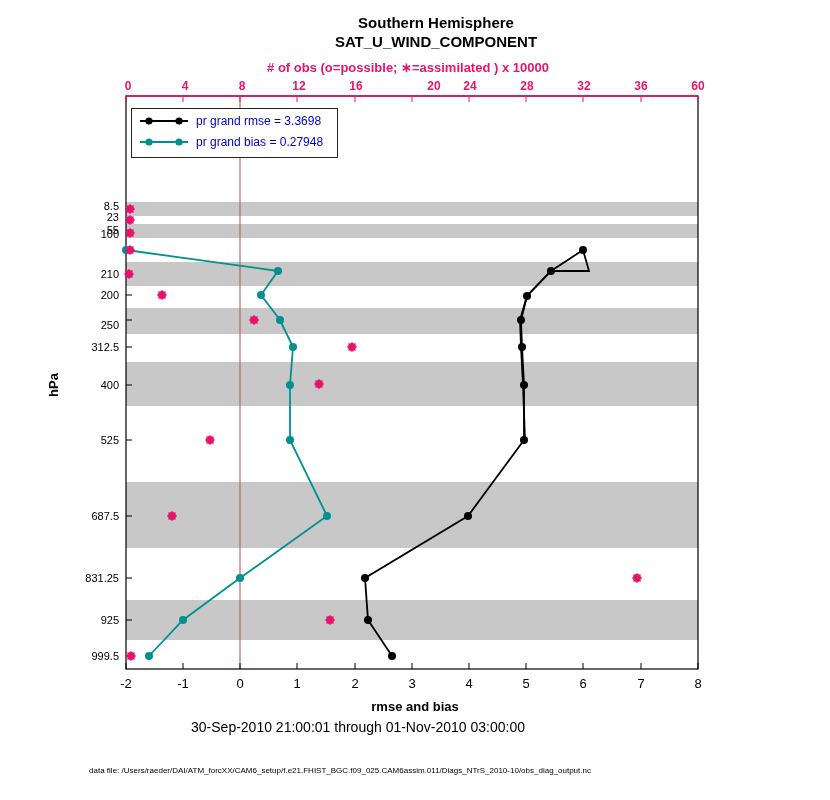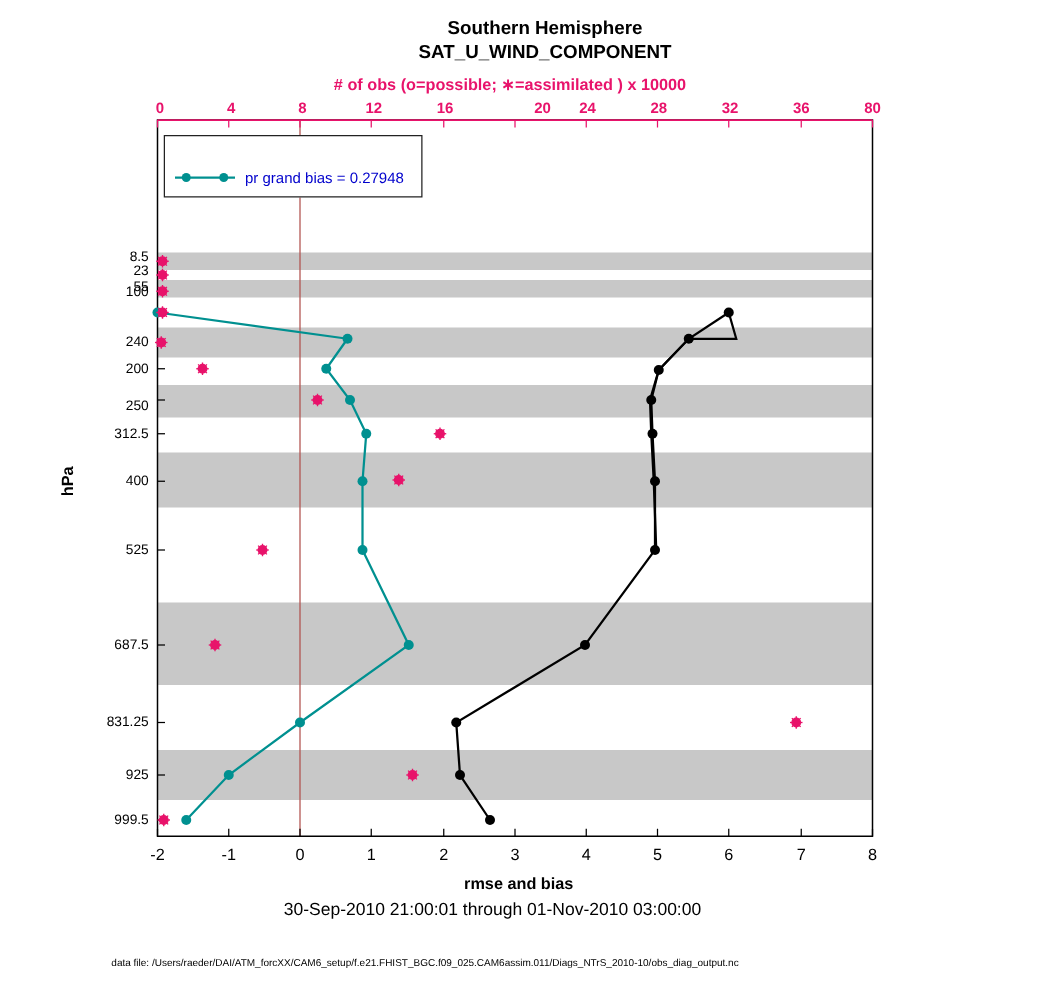--- a/index.html
+++ b/index.html
@@ -31,21 +31,20 @@
     font-size:13px;
   }
   #bottom-tick-labels span{position:absolute;transform:translateX(-50%);}
   #x-axis-label{
     position:absolute;width:830px;text-align:center;top:699px;
     font-size:13px;font-weight:bold;
   }
   #date-range{
     position:absolute;width:716px;text-align:center;top:719px;
     font-size:14px;
-    padding-left:36px;
   }
   #datafile{
     position:absolute;width:680px;text-align:center;top:766px;
     font-size:8px;
   }
   #y-axis-title{
     position:absolute;left:46px;top:385px;
     font-size:13px;font-weight:bold;
     transform:rotate(-90deg) translate(-50%,0);
     transform-origin:left top;
@@ -79,31 +78,31 @@
     <span style="left" :0=""></span>
     <span style="left:185px">4</span>
     <span style="left:242px">8</span>
     <span style="left:299px">12</span>
     <span style="left:356px">16</span>
     <span style="left:434px">20</span>
     <span style="left:470px">24</span>
     <span style="left:527px">28</span>
     <span style="left:584px">32</span>
     <span style="left:641px">36</span>
-    <span style="left:698px">80</span>
+    <span style="left:698px">60</span>
   </div>
 
   <div id="y-axis-title">hPa</div>
 
   <div id="y-tick-labels">
     <span style="top:206px">8.5</span>
     <span style="top:217px">23</span>
     <span style="top:230px">55</span>
     <span style="top:234px">100</span>
-    <span style="top:274px">240</span>
+    <span style="top:274px">210</span>
     <span style="top:295px">200</span>
     <span style="top:325px">250</span>
     <span style="top:347px">312.5</span>
     <span style="top:385px">400</span>
     <span style="top:440px">525</span>
     <span style="top:516px">687.5</span>
     <span style="top:578px">831.25</span>
     <span style="top:620px">925</span>
     <span style="top:656px">999.5</span>
   </div>
@@ -303,20 +302,28 @@
           <circle cx="131" cy="656" r="3.4" fill="#e8136b"></circle>
           <line x1="126" y1="656" x2="136" y2="656"></line>
           <line x1="131" y1="651" x2="131" y2="661"></line>
           <line x1="127.5" y1="652.5" x2="134.5" y2="659.5"></line>
           <line x1="134.5" y1="652.5" x2="127.5" y2="659.5"></line>
         </g>
     </g>
   </svg>
 
   <div class="legend-box">
+    <div class="legend-row" style="top:3px;">
+      <svg class="legend-swatch" width="54" height="18">
+        <line x1="2" y1="9" x2="50" y2="9" stroke="#000000" stroke-width="1.8"></line>
+        <circle cx="11" cy="9" r="3.6" fill="#000000"></circle>
+        <circle cx="41" cy="9" r="3.6" fill="#000000"></circle>
+      </svg>
+      <span class="lbl">pr grand rmse = 3.3698</span>
+    </div>
     <div class="legend-row" style="top:24px;">
       <svg class="legend-swatch" width="54" height="18">
         <line x1="2" y1="9" x2="50" y2="9" stroke="#009090" stroke-width="1.8"></line>
         <circle cx="11" cy="9" r="3.6" fill="#009090"></circle>
         <circle cx="41" cy="9" r="3.6" fill="#009090"></circle>
       </svg>
       <span class="lbl">pr grand bias = 0.27948</span>
     </div>
   </div>
 

